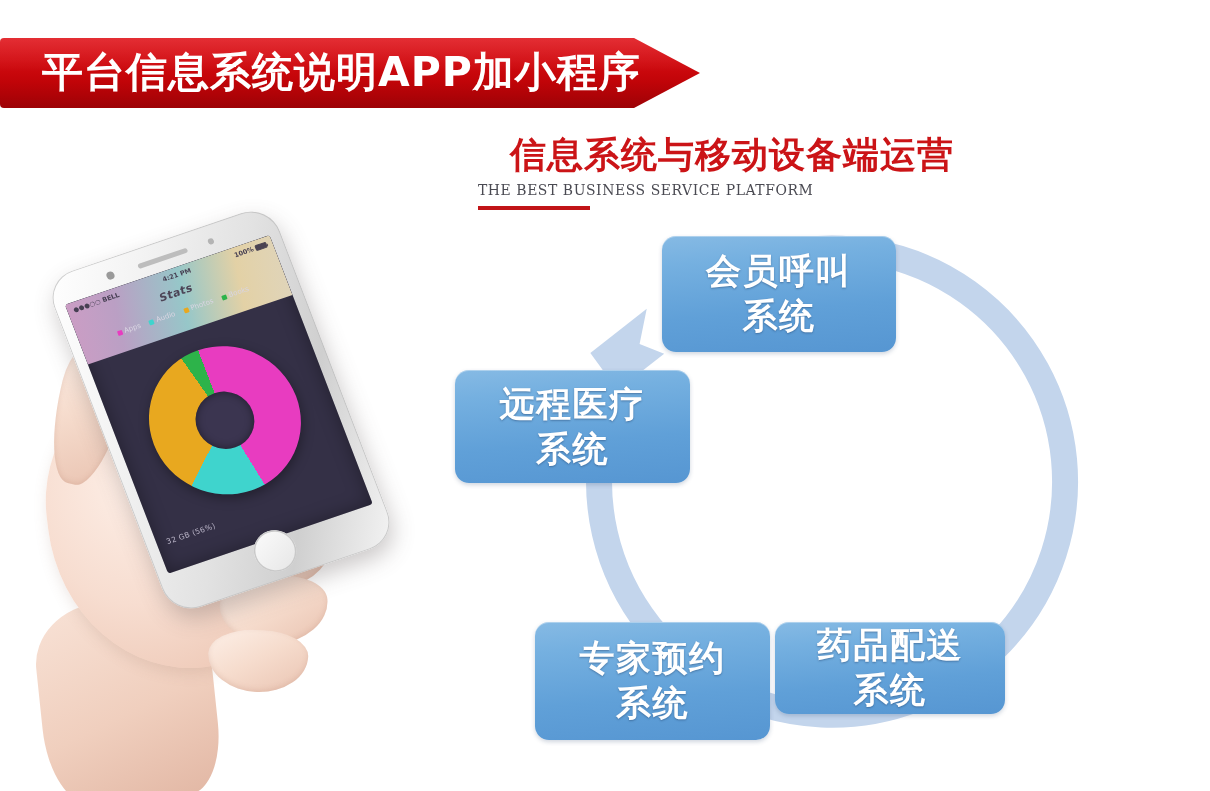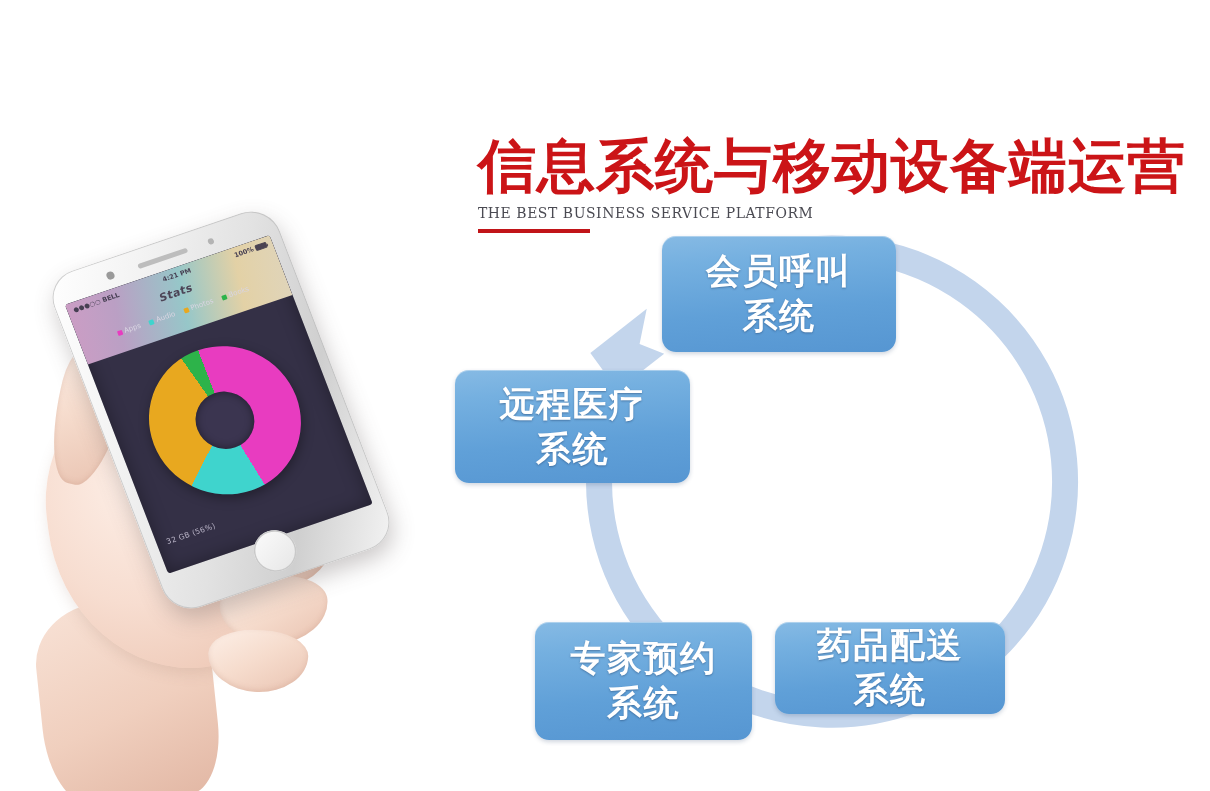--- a/index.html
+++ b/index.html
@@ -30,23 +30,24 @@
   .banner-text {
     position:absolute; left:42px; top:50%; transform:translateY(-52%);
     color:#ffffff; font-size:41px; font-weight:700; letter-spacing:1px;
     white-space:nowrap; line-height:1;
     font-family:"DejaVu Sans","Liberation Sans",sans-serif;
   }
 
   
   .headline-wrap { position:absolute; left:478px; top:136px; width:620px; }
   .headline {
-    color:#cb1417; font-size:58px; font-weight:700; line-height:1.05;
+    color:#cb1417; font-size:36px; font-weight:700; line-height:1.05;
     letter-spacing:1px; white-space:nowrap;
     font-family:"DejaVu Sans","Liberation Sans",sans-serif;
+    margin-left:32px;
   }
   .subheadline {
     margin-top:7px;
     color:#4a4a52; font-size:15px; letter-spacing:.6px; white-space:nowrap;
     font-family:"DejaVu Serif","Liberation Serif",serif;
     transform:scaleX(.93); transform-origin:left center;
   }
   .headline-rule {
     margin-top:7px; width:112px; height:4px; background:#c11418;
   }
@@ -69,21 +70,21 @@
     text-shadow:0 1px 2px rgba(30,60,100,.45);
     white-space:pre-line;
     font-family:"DejaVu Sans","Liberation Sans",sans-serif;
   }
   .node-label.sm { font-size:25px; letter-spacing:1px; }
 
   
   #node-member   { left:222px; top:8px;   width:234px; height:116px; }
   #node-gene     { left:425px; top:157px; width:236px; height:115px; }
   #node-remote   { left:15px;  top:142px; width:235px; height:113px; }
-  #node-expert   { left:95px;  top:394px; width:217px; height:118px; }
+  #node-expert   { left:95px;  top:394px; width:235px; height:118px; }
   #node-drug     { left:335px; top:394px; width:230px; height:92px; }
 
   
   .phone-area { position:absolute; left:40px; top:230px; width:420px; height:545px; }
 
   .hand {
     position:absolute; left:0; top:70px; width:360px; height:470px;
   }
   .palm {
     position:absolute; left:8px; top:70px; width:250px; height:300px;
@@ -189,20 +190,24 @@
   .storage-text{
     position:absolute; left:10px; bottom:26px;
     font-size:7.5px; color:#b8b3c6; letter-spacing:.3px;
   }
 </style>
 </head>
 <body>
 
 <div id="stage">
 
+  <div class="banner">
+    <div class="banner-gloss"></div>
+    <div class="banner-text">平台信息系统说明APP加小程序</div>
+  </div>
 
   <div class="headline-wrap">
     <div class="headline">信息系统与移动设备端运营</div>
     <div class="subheadline">THE BEST BUSINESS SERVICE PLATFORM</div>
     <div class="headline-rule"></div>
   </div>
 
   <div class="cycle">
 
     <svg width="700" height="540" viewBox="0 0 700 540">

